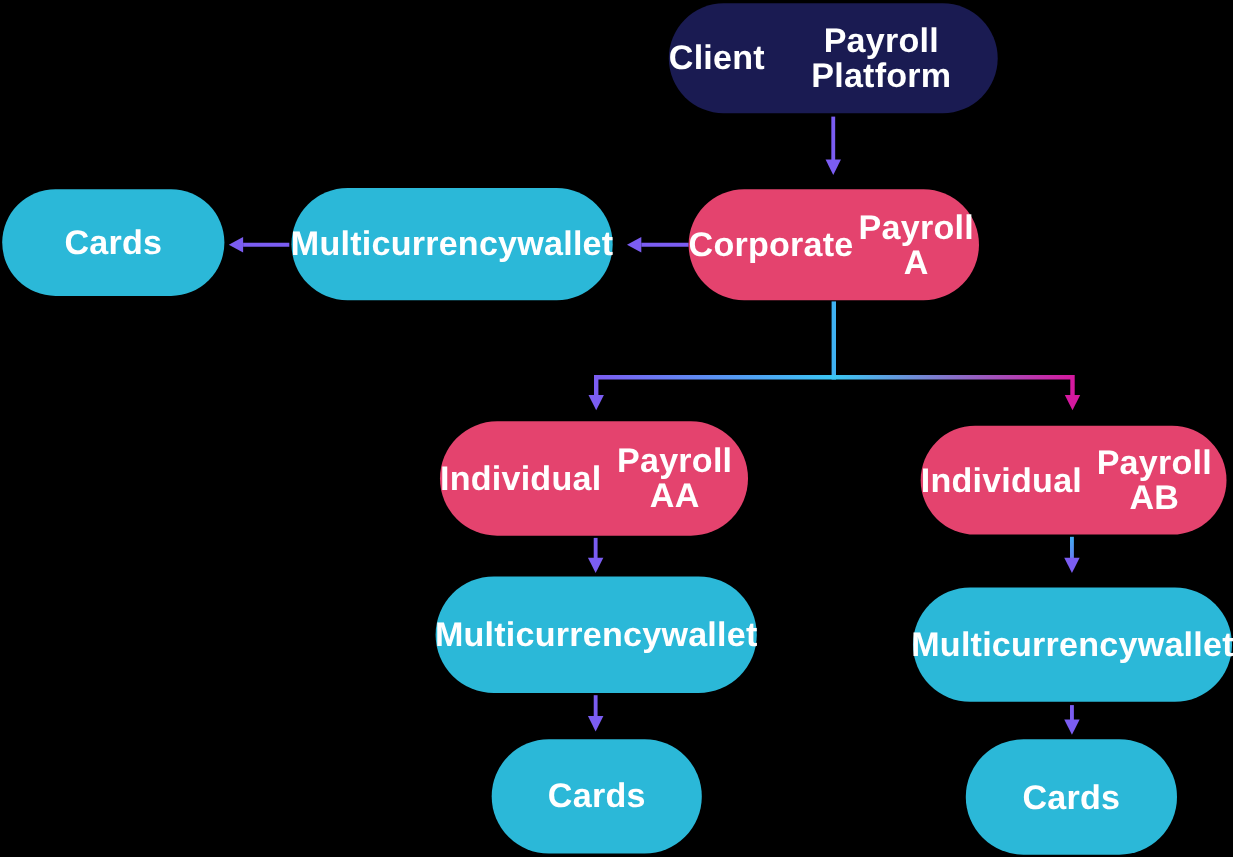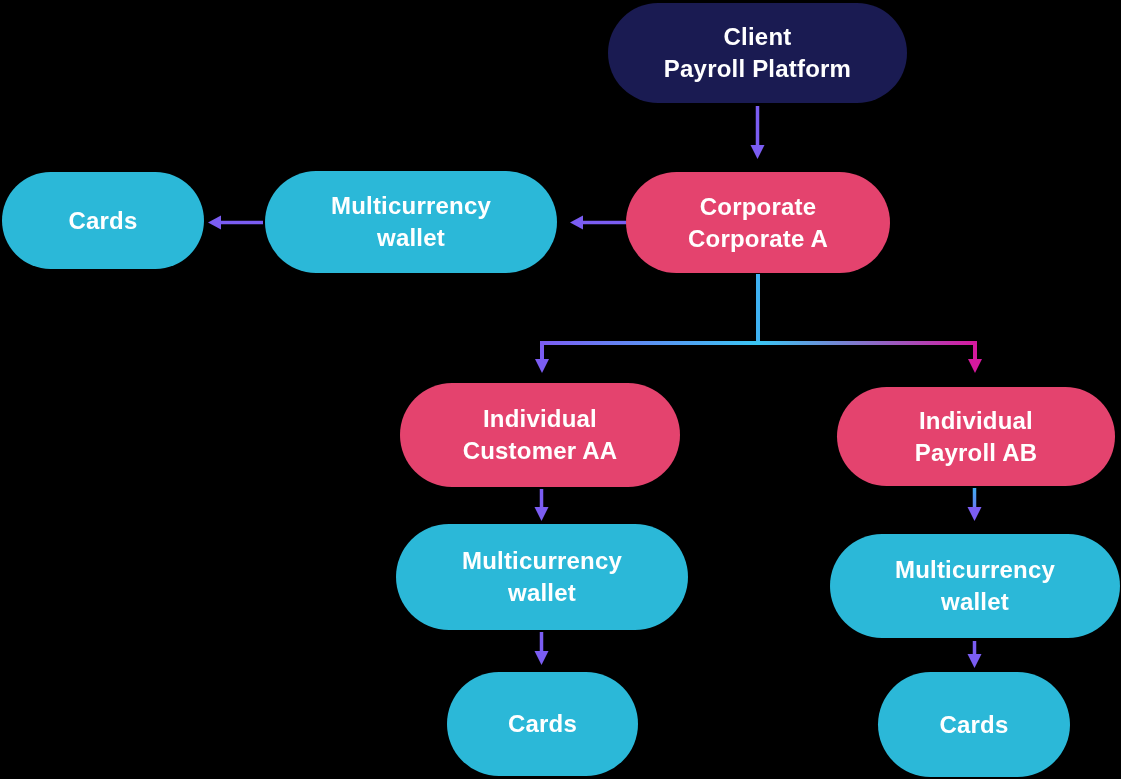--- a/index.html
+++ b/index.html
@@ -8,26 +8,26 @@
     position: relative;
     background: var(--color-background, #000);
     overflow: hidden;
     font-family: "Liberation Sans", sans-serif;
   }
   .canvas { position: absolute; inset: 0; width: 1121px; height: 779px; }
   .node {
     position: absolute;
     border-radius: 60px;
     display: flex;
-    flex-direction: column;
+    flex-direction: row;
     align-items: center;
     justify-content: center;
     text-align: center;
     color: var(--color-text, #fff);
-    font-size: 24px;
+    font-size: 31px;
     font-weight: 700;
     line-height: 32px;
     letter-spacing: 0.2px;
   }
   .node.navy { background: var(--color-navy, #1a1b52); }
   .node.pink { background: var(--color-pink, #e4436e); align-items: center; }
   .node.cyan { background: var(--color-cyan, #2bb8d8); }
   .node .subtitle { font-weight: 700; }
   svg.connectors { position: absolute; inset: 0; pointer-events: none; }
 </style>
@@ -102,26 +102,26 @@
     <div>Cards</div>
   </div>
 
   <div class="node cyan" style="left:265px; top:171px; width:292px; height:102px;">
     <div>Multicurrency</div>
     <div>wallet</div>
   </div>
 
   <div class="node pink" style="left:626px; top:172px; width:264px; height:101px;">
     <div>Corporate</div>
-    <div>Corporate A</div>
+    <div>Payroll A</div>
   </div>
 
   <div class="node pink" style="left:400px; top:383px; width:280px; height:104px;">
     <div>Individual</div>
-    <div>Customer AA</div>
+    <div>Payroll AA</div>
   </div>
 
   <div class="node pink" style="left:837px; top:387px; width:278px; height:99px;">
     <div>Individual</div>
     <div>Payroll AB</div>
   </div>
 
   <div class="node cyan" style="left:396px; top:524px; width:292px; height:106px;">
     <div>Multicurrency</div>
     <div>wallet</div>

